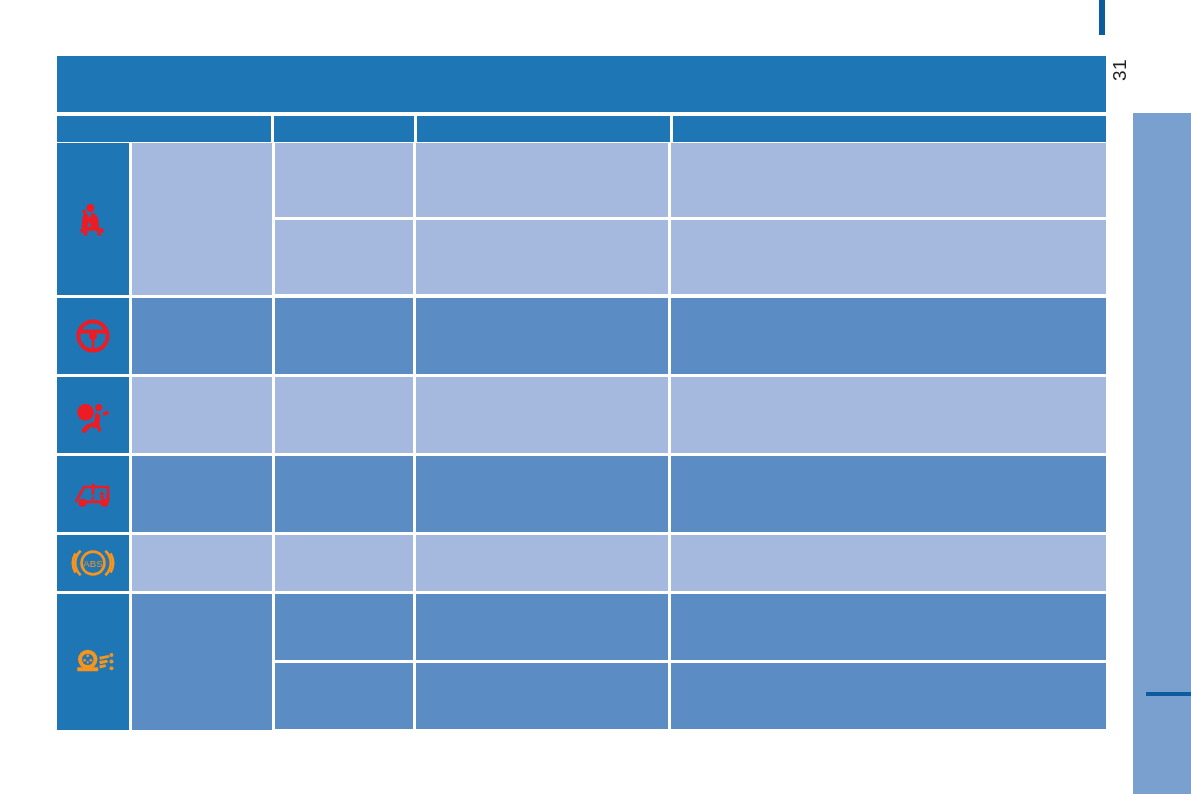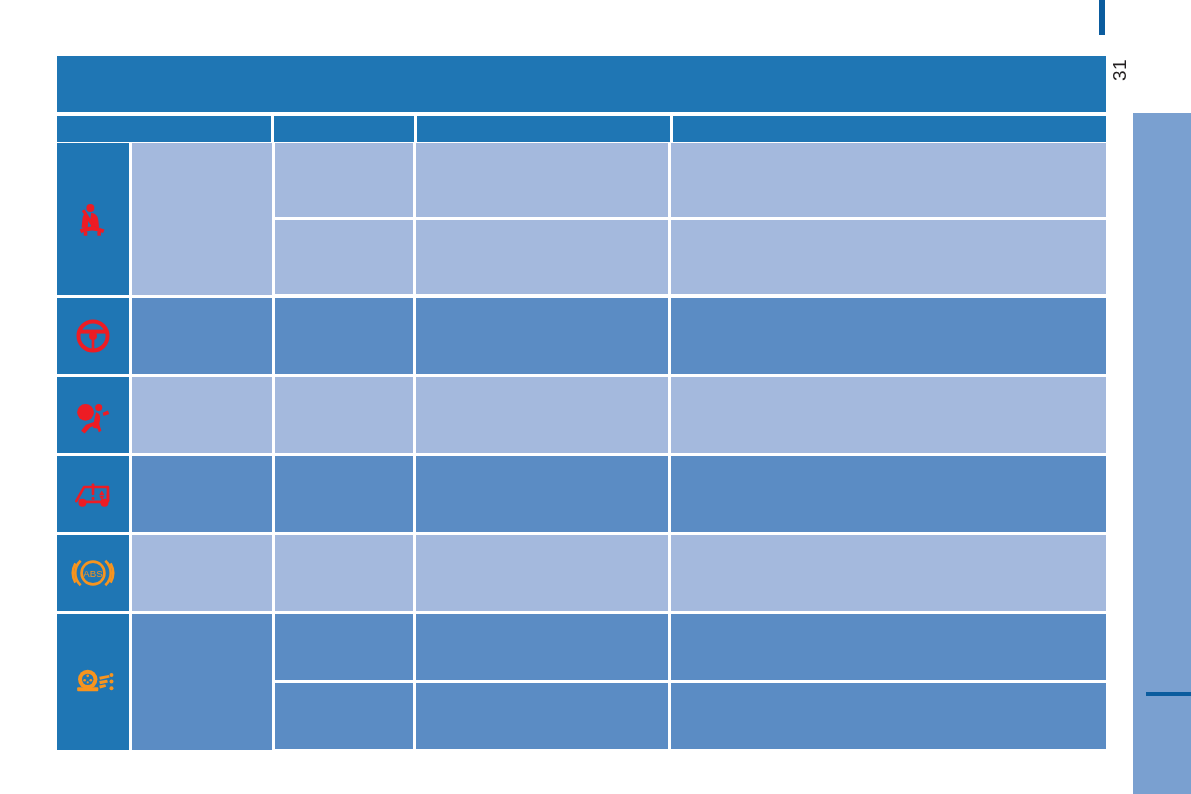--- a/index.html
+++ b/index.html
@@ -285,21 +285,21 @@
           </div>
           <div class="cell c-name medium" style="flex: 0 0 140px; background: rgb(91, 140, 196);"></div>
           <div class="rowstack">
             <div class="subrow" style="height: 76px;">
               <div class="cell c-state medium" style="background: rgb(91, 140, 196);"></div>
               <div class="cell c-desc2 medium" style="background: rgb(91, 140, 196);"></div>
               <div class="cell c-desc3 medium" style="background: rgb(91, 140, 196);"></div>
             </div>
           </div>
         </div>
-        <div class="trow" style="height: 76px;">
+        <div class="trow" style="height: 56px;">
           <div class="icon-cell" style="background: rgb(31, 118, 180);">
             <svg width="44" height="44" viewBox="0 0 100 100">
               <g fill="none" stroke="#f7941e" stroke-width="6">
                 <circle cx="50" cy="50" r="26"></circle>
                 <path d="M22 22 A38 38 0 0 0 22 78"></path>
                 <path d="M78 22 A38 38 0 0 1 78 78"></path>
                 <path d="M10 28 A46 46 0 0 0 10 72"></path>
                 <path d="M90 28 A46 46 0 0 1 90 72"></path>
               </g>
               <text x="50" y="58" text-anchor="middle" font-family="Liberation Sans, sans-serif" font-size="22" fill="#f7941e">ABS</text>

